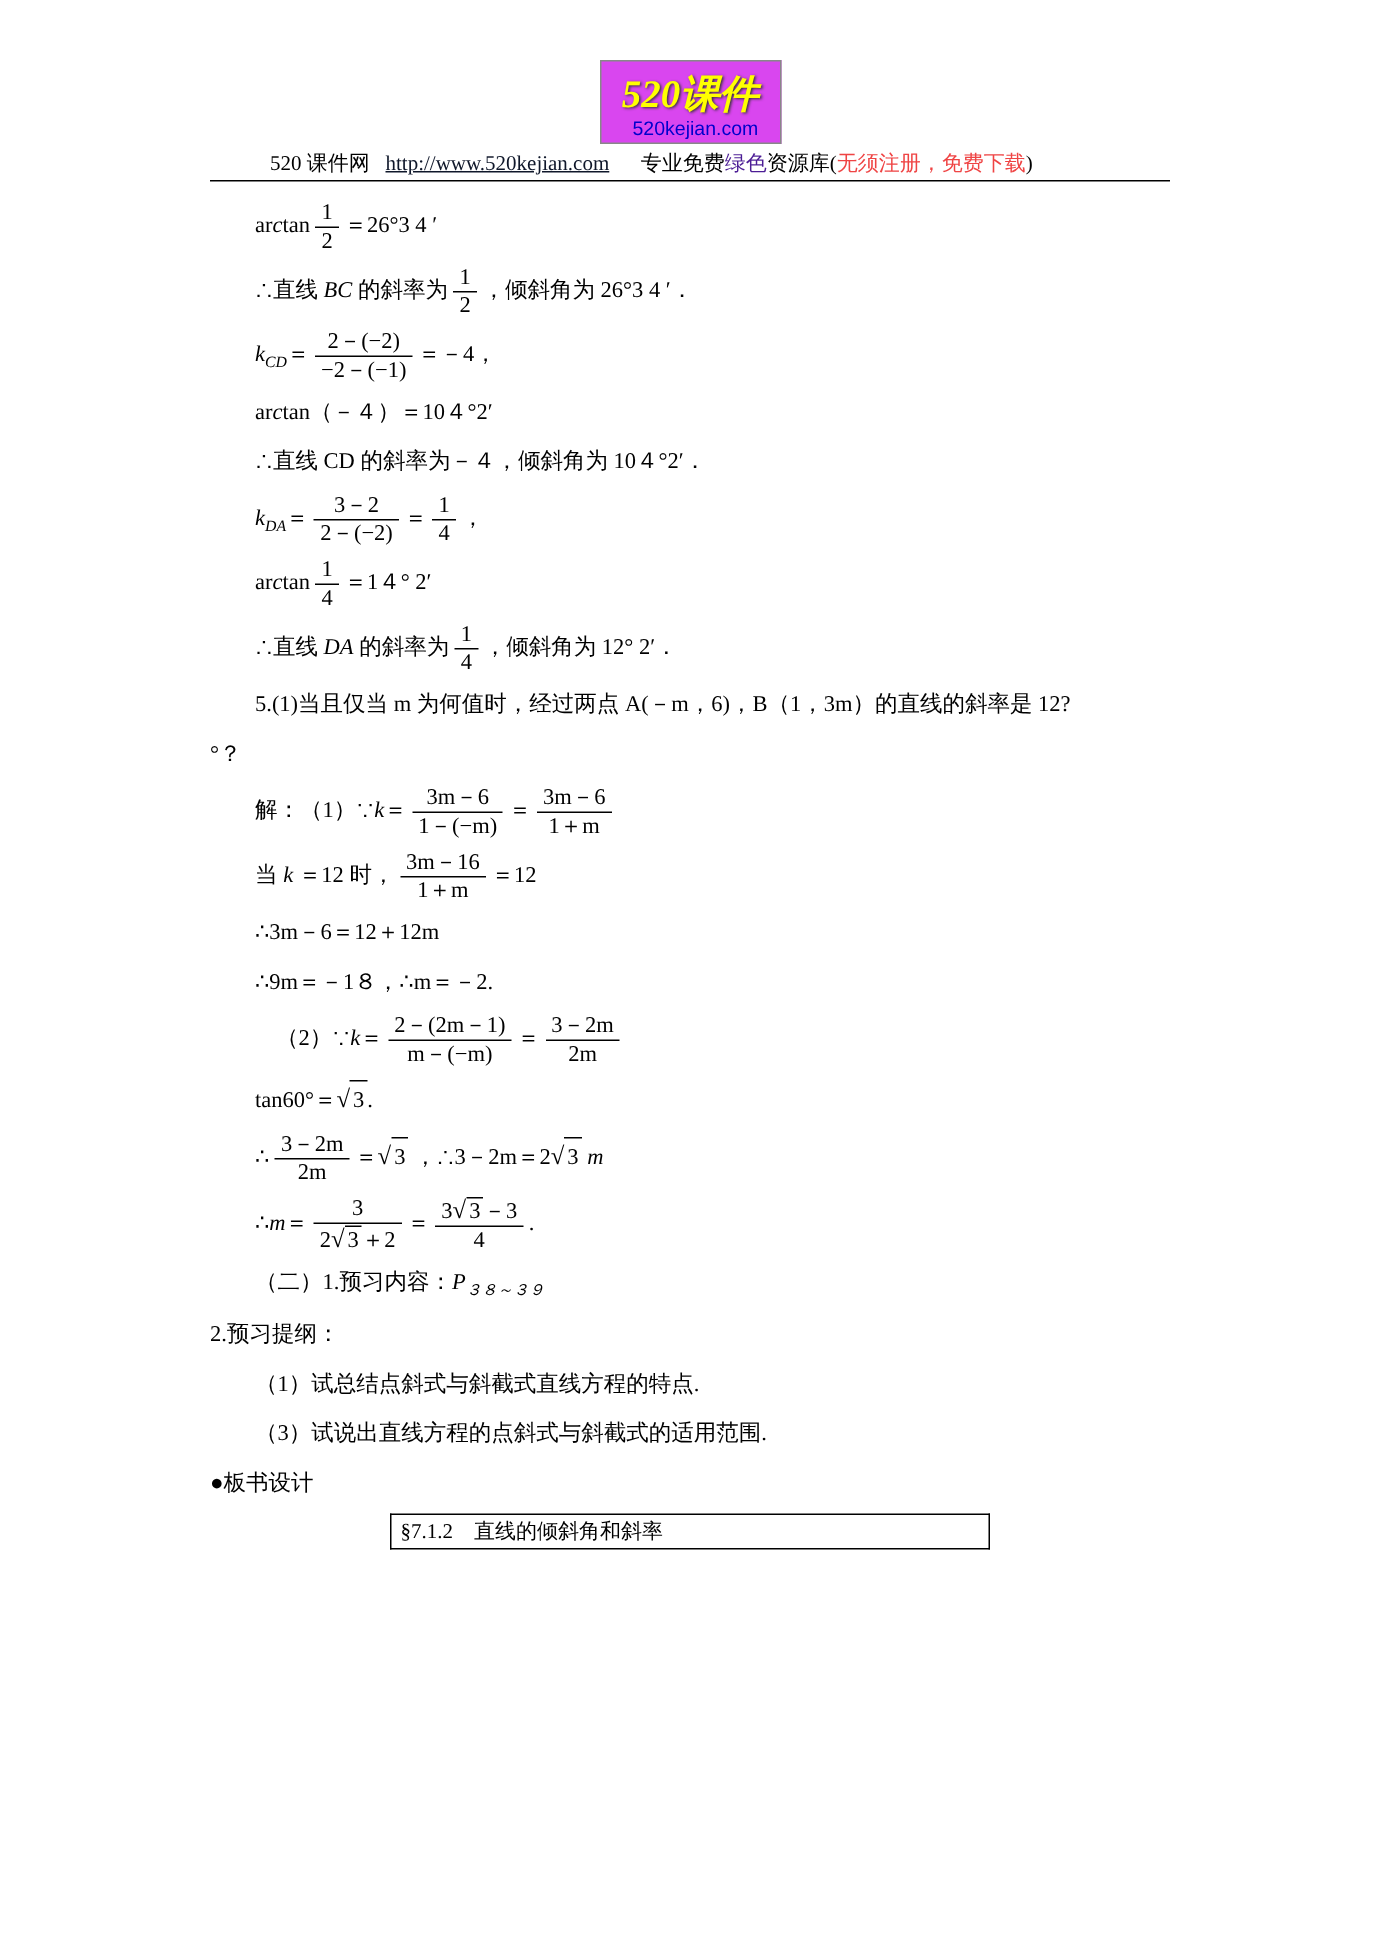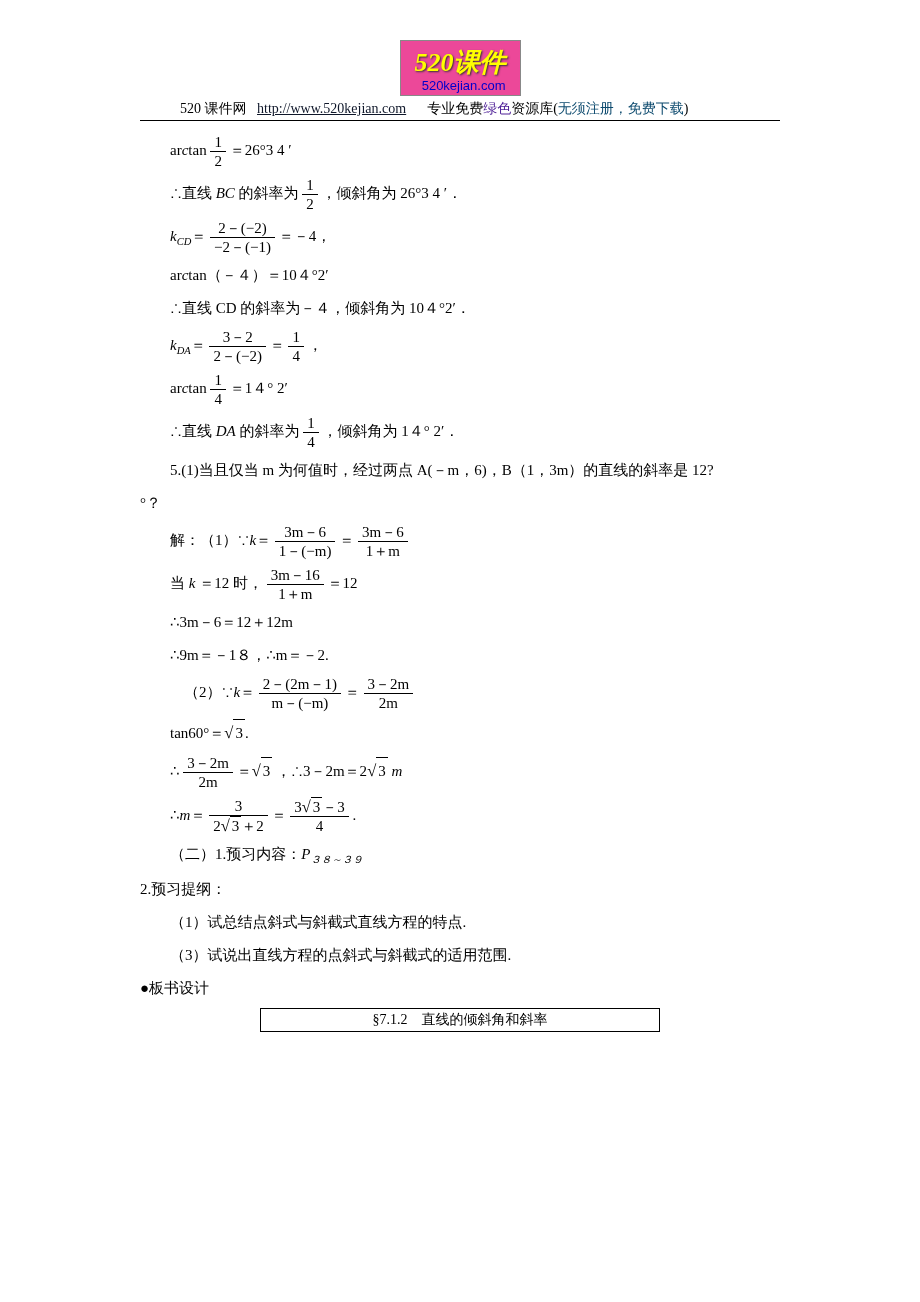--- a/index.html
+++ b/index.html
@@ -13,21 +13,21 @@
   }
   .page {
     padding: 40px 140px 40px 140px;
   }
   .logo-wrap {
     text-align: center;
     margin-bottom: 4px;
   }
   .logo {
     display: inline-block;
-    background: #ec4899;
+    background: #d946ef;
     padding: 4px 14px 2px 14px;
     border: 1px solid #888;
     position: relative;
   }
   .logo-main {
     color: #ffff00;
     font-size: 26px;
     font-weight: bold;
     font-family: "KaiTi", "SimSun", serif;
     font-style: italic;
@@ -38,21 +38,21 @@
     font-size: 13px;
     text-align: right;
     font-family: Arial, sans-serif;
     margin-top: -2px;
   }
   .header-line {
     font-size: 14px;
     margin: 4px 0 2px 40px;
   }
   .header-line a { color: #0f172a; text-decoration: underline; }
-  .red { color: #0c4a6e; }
+  .red { color: #ef4444; }
   .green { color: #4c1d95; }
   hr.sep {
     border: none;
     border-top: 1px solid #000;
     margin: 2px 0 12px 0;
   }
   .content { }
   .line {
     margin: 6px 0 6px 30px;
     line-height: 1.8;
@@ -84,21 +84,20 @@
   }
   .mathvar { font-style: italic; font-family: "Times New Roman", serif; }
   .sub { font-size: 0.7em; vertical-align: sub; font-style: italic; }
   table.board {
     border-collapse: collapse;
     margin: 4px 0 0 120px;
     width: 400px;
   }
   table.board td {
     border: 1px solid #000;
-    text-align: center;
     font-size: 14px;
     padding: 2px 6px;
   }
 </style>
 </head>
 <body>
 
 <div class="page">
 
   <div class="logo-wrap">
@@ -159,21 +158,21 @@
       <span>ar</span><span class="mathvar">c</span><span>tan</span>
       <span class="frac"><span class="num">1</span><span class="den">4</span></span>
       <span>＝1４° 2′</span>
     </div>
 
     <div class="line indent1">
       <span>∴直线</span>
       <span class="mathvar">DA</span>
       <span>的斜率为</span>
       <span class="frac"><span class="num">1</span><span class="den">4</span></span>
-      <span>，倾斜角为 1４° 2′．</span>
+      <span>，倾斜角为 12° 2′．</span>
     </div>
 
     <div class="line indent1">
       <span>5.(1)当且仅当 m 为何值时，经过两点 A(－m，6)，B（1，3m）的直线的斜率是 12?</span>
     </div>
 
     <div class="line indent0">
       <span>°？</span>
     </div>
 

